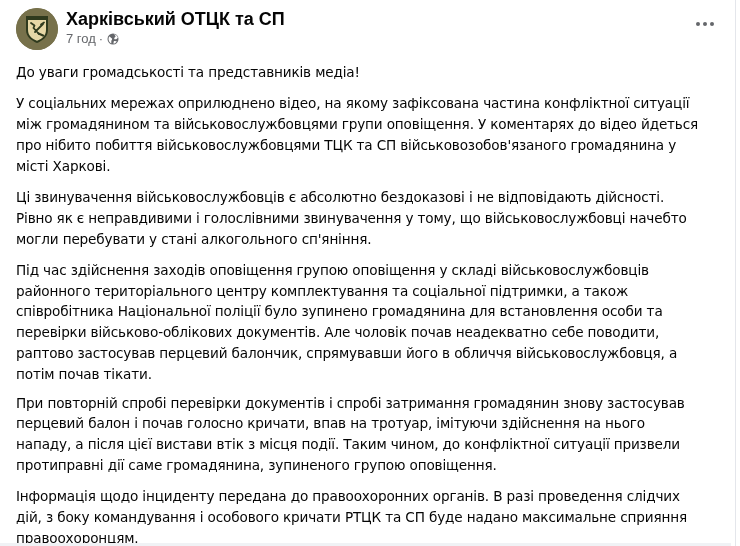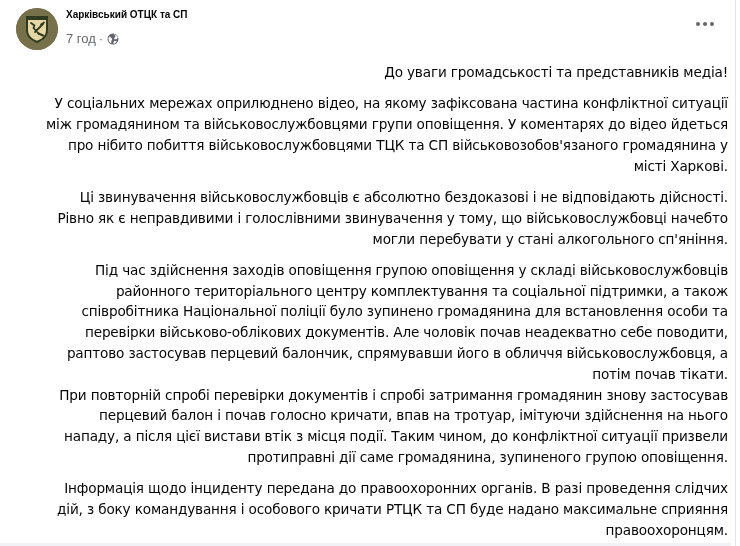--- a/index.html
+++ b/index.html
@@ -45,21 +45,21 @@
       background: #77714b;
       overflow: hidden;
     }
     .avatar svg { display: block; }
     .author-name {
       position: absolute;
       left: 50px;
       top: 1px;
       font-family: "Liberation Sans", sans-serif;
       font-weight: bold;
-      font-size: 10px;
+      font-size: 18px;
       color: #050505;
       white-space: nowrap;
       cursor: pointer;
     }
     .meta {
       position: absolute;
       left: 50px;
       top: 23px;
       font-family: "Liberation Sans", sans-serif;
       font-size: 13px;
@@ -99,23 +99,22 @@
       width: 712px;
       font-family: "DejaVu Sans", sans-serif;
       font-size: 13.6px;
       line-height: 20.8px;
       color: #050505;
       letter-spacing: -0.15px;
     }
     .content p {
       margin: 0 0 10.5px 0;
       white-space: pre-line;
-      text-align: right;
     }
-    .content p.tight { margin-bottom: 0; }
+    .content p.tight { margin-bottom: 8px; }
   </style>
 </head>
 <body>
 
 <div class="post">
 
   <div class="header">
     <div class="avatar">
       <svg width="42" height="42" viewBox="0 0 42 42">
         <circle cx="21" cy="21" r="21" fill="#77714b"></circle>

